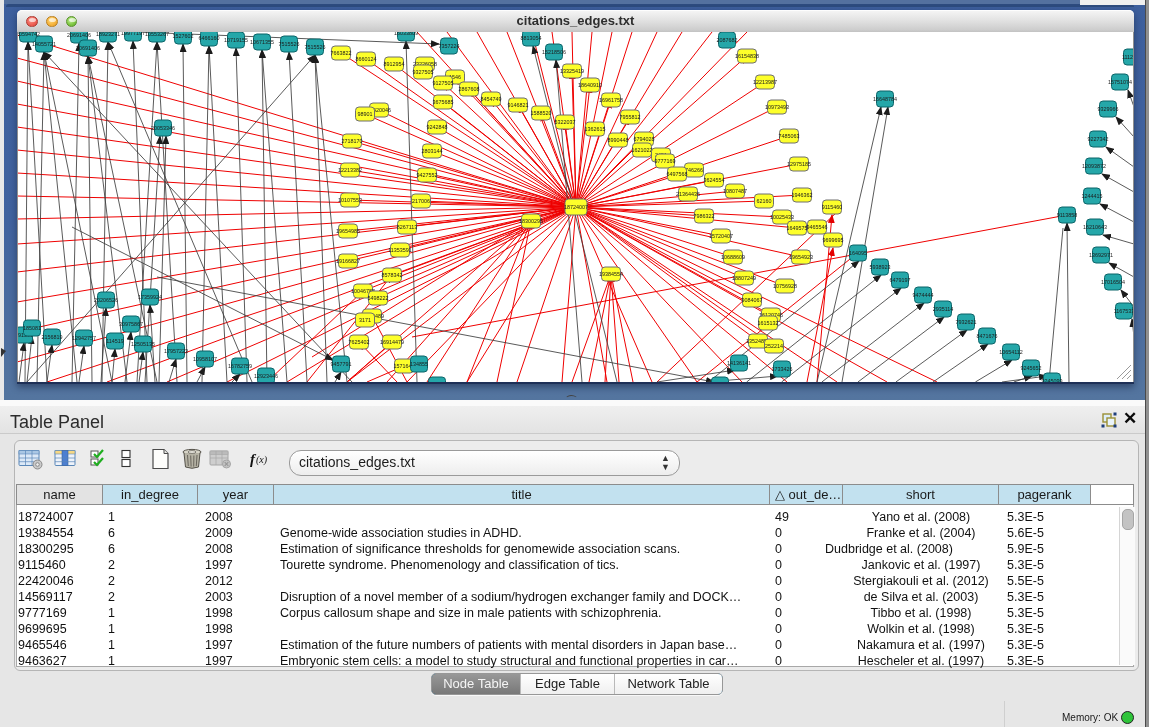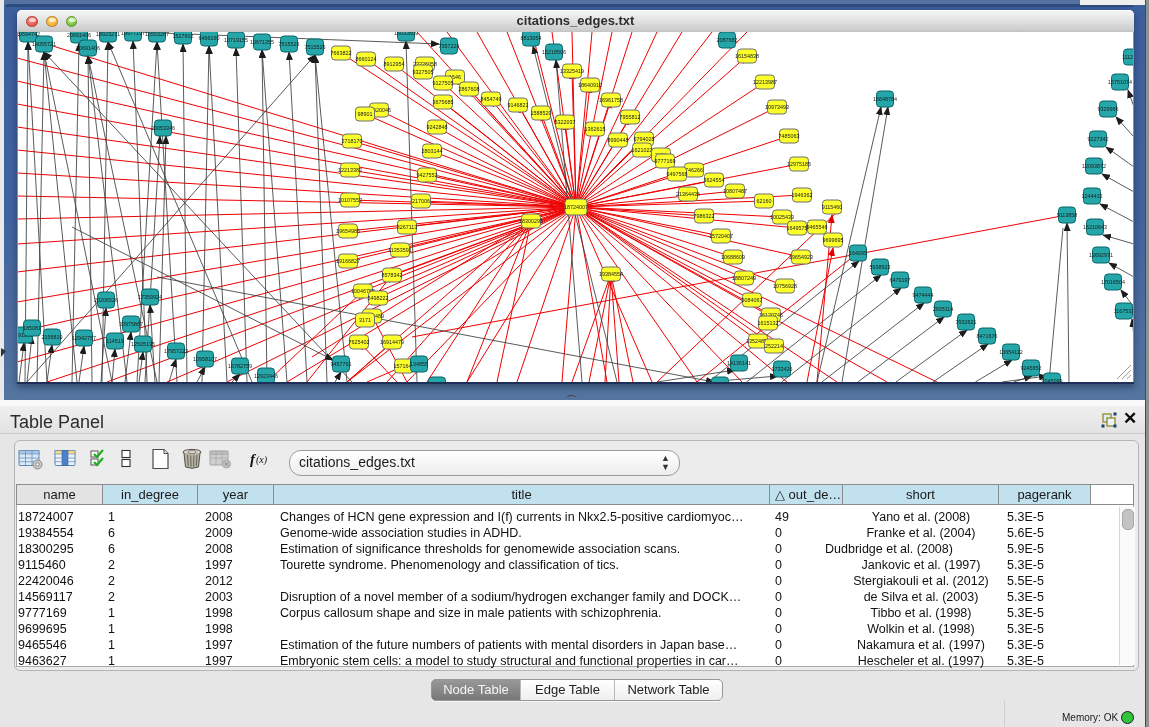--- a/index.html
+++ b/index.html
@@ -34,21 +34,21 @@
 #combo .arr{position:absolute;left:371px;top:3px;font-size:9px;color:#333;line-height:9px;}
 #thead{position:absolute;left:16px;top:78px;width:1118px;height:21px;background:#fff;border:1px solid #8c8c8c;box-sizing:border-box;}
 #thead .hc{position:absolute;top:0;height:19px;border-right:1px solid #8c8c8c;font-size:13px;color:#1a1a1a;
  text-align:center;line-height:19px;box-sizing:border-box;background:#c2e1ef;}
 #tbody{position:absolute;left:16px;top:99px;width:1118px;height:162px;background:#fff;border:1px solid #a8a8a8;border-top:none;box-sizing:border-box;}
 .trow{position:absolute;left:0;width:1136px;height:16px;font-size:12.5px;color:#111;}
 .trow span{position:absolute;top:1px;white-space:nowrap;}
 .trow .ctr{text-align:center;}
 #vscroll{position:absolute;left:1119px;top:101px;width:15px;height:158px;background:#fafafa;border-left:1px solid #d5d5d5;}
 #vscroll .thumb{position:absolute;left:2px;top:2px;width:10px;height:19px;border-radius:5px;background:#c3c3c3;border:1px solid #a5a5a5;}
-#tabs{position:absolute;left:431px;top:273px;height:20px;border:1px solid #979797;border-radius:5px;overflow:hidden;
+#tabs{position:absolute;left:431px;top:267px;height:20px;border:1px solid #979797;border-radius:5px;overflow:hidden;
  background:#0369a1;font-size:13px;box-shadow:0 1px 0 rgba(255,255,255,.7);}
 #tabs .seg{float:left;height:20px;line-height:20px;text-align:center;color:#222;
  background:linear-gradient(180deg,#ffffff,#efefef);}
 #tabs .seg.sel{background:linear-gradient(180deg,#989898,#787878);color:#f5f5f5;}
 #tabs .seg.mid{border-left:1px solid #b9b9b9;border-right:1px solid #b9b9b9;}
 #memory{position:absolute;left:1062px;top:306px;font-size:10px;color:#1a1a1a;}
 #memdot{position:absolute;left:1121px;top:305px;width:11px;height:11px;border-radius:50%;background:#2fc43a;border:1px solid #222;}
 #statusline{position:absolute;left:1004px;top:295px;width:1px;height:26px;background:#cfcfcf;}
 </style></head>
 <body>
@@ -640,21 +640,20 @@
       <div class="hc" style="left:257px;width:496px;">title</div>
       <div class="hc" style="left:753px;width:73px;text-align:left;padding-left:5px;">△ out_de…</div>
       <div class="hc" style="left:826px;width:156px;">short</div>
       <div class="hc" style="left:982px;width:92px;">pagerank</div>
     </div>
  <div id="tbody"></div>
  <div class="trow" style="top:103px">
       <span style="left:18px">18724007</span>
       <span style="left:108px">1</span>
       <span style="left:205px">2008</span>
-      <span style="left:280px">Changes of HCN gene expression and I(f) currents in Nkx2.5-positive cardiomyoc…</span>
       <span style="left:775px">49</span>
       <span class="ctr" style="left:843px;width:156px">Yano et al. (2008)</span>
       <span style="left:1007px">5.3E-5</span>
     </div>
     <div class="trow" style="top:119px">
       <span style="left:18px">19384554</span>
       <span style="left:108px">6</span>
       <span style="left:205px">2009</span>
       <span style="left:280px">Genome-wide association studies in ADHD.</span>
       <span style="left:775px">0</span>

